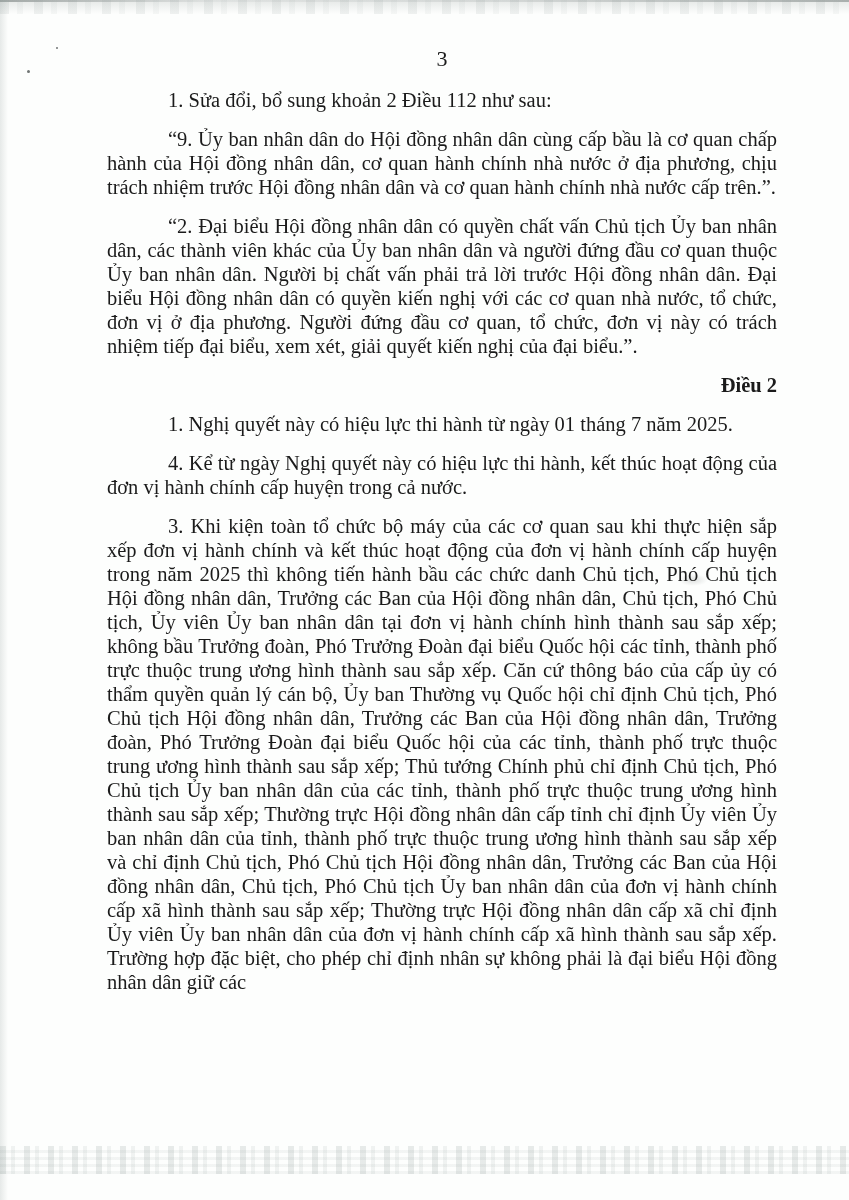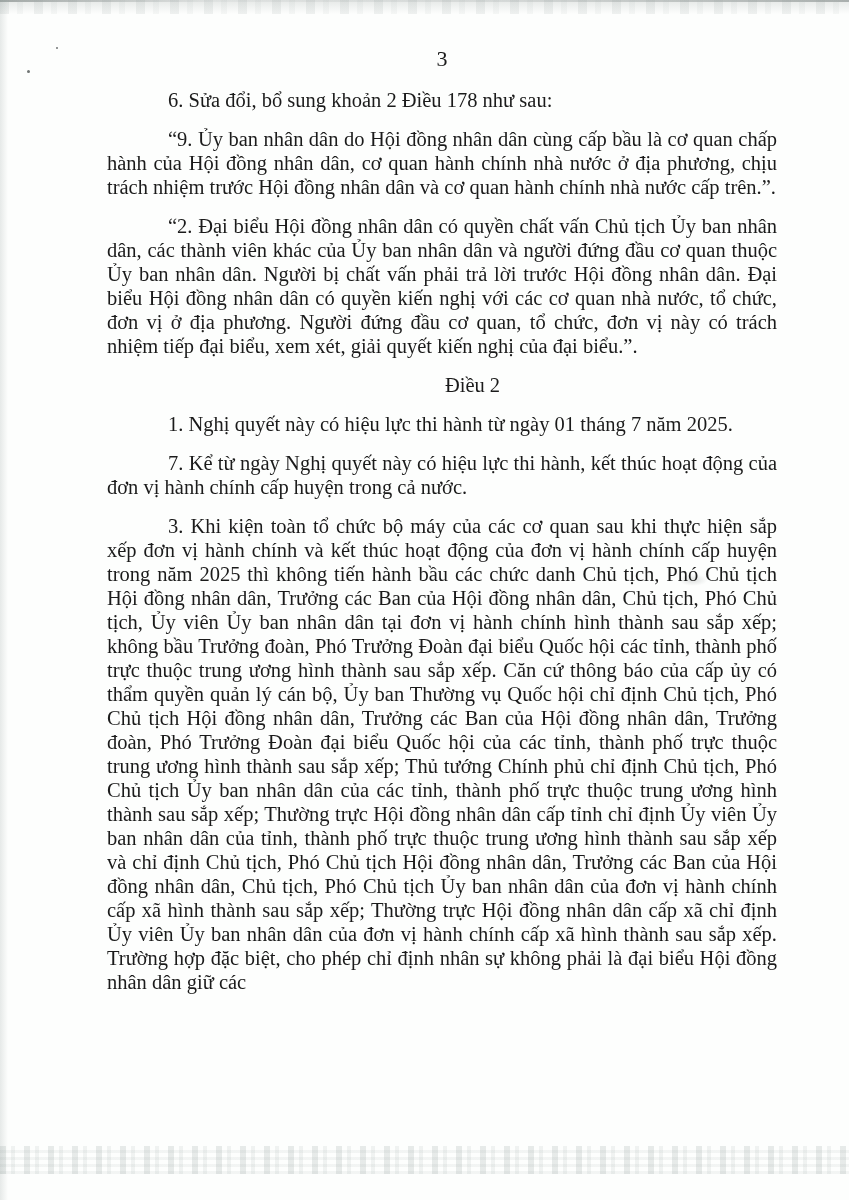--- a/index.html
+++ b/index.html
@@ -78,42 +78,42 @@
     font-size: 20.5px;
     line-height: 24px;
   }
   .content p {
     margin: 0 0 15px 0;
     text-align: justify;
     text-indent: 61px;
     text-justify: inter-word;
   }
   .content p.section-heading {
-    font-weight: normal;
-    text-align: center;
+    font-weight: bold;
+    text-align: right;
   }
 </style>
 </head>
 <body>
 
 <div class="page">
 
   <div class="scan-top-line"></div>
   <div class="scan-top-band"></div>
   <div class="scan-left-edge"></div>
   <div class="scan-bottom-band"></div>
   <div class="speck speck-a"></div>
   <div class="speck speck-b"></div>
   <div class="smudge"></div>
 
   <div class="page-number">3</div>
 
   <div class="content">
-    <p>6. Sửa đổi, bổ sung khoản 2 Điều 178 như sau:</p>
+    <p>1. Sửa đổi, bổ sung khoản 2 Điều 112 như sau:</p>
     <p>“9. Ủy ban nhân dân do Hội đồng nhân dân cùng cấp bầu là cơ quan chấp hành của Hội đồng nhân dân, cơ quan hành chính nhà nước ở địa phương, chịu trách nhiệm trước Hội đồng nhân dân và cơ quan hành chính nhà nước cấp trên.”.</p>
     <p>“2. Đại biểu Hội đồng nhân dân có quyền chất vấn Chủ tịch Ủy ban nhân dân, các thành viên khác của Ủy ban nhân dân và người đứng đầu cơ quan thuộc Ủy ban nhân dân. Người bị chất vấn phải trả lời trước Hội đồng nhân dân. Đại biểu Hội đồng nhân dân có quyền kiến nghị với các cơ quan nhà nước, tổ chức, đơn vị ở địa phương. Người đứng đầu cơ quan, tổ chức, đơn vị này có trách nhiệm tiếp đại biểu, xem xét, giải quyết kiến nghị của đại biểu.”.</p>
     <p class="section-heading">Điều 2</p>
     <p>1. Nghị quyết này có hiệu lực thi hành từ ngày 01 tháng 7 năm 2025.</p>
-    <p>7. Kể từ ngày Nghị quyết này có hiệu lực thi hành, kết thúc hoạt động của đơn vị hành chính cấp huyện trong cả nước.</p>
+    <p>4. Kể từ ngày Nghị quyết này có hiệu lực thi hành, kết thúc hoạt động của đơn vị hành chính cấp huyện trong cả nước.</p>
     <p>3. Khi kiện toàn tổ chức bộ máy của các cơ quan sau khi thực hiện sắp xếp đơn vị hành chính và kết thúc hoạt động của đơn vị hành chính cấp huyện trong năm 2025 thì không tiến hành bầu các chức danh Chủ tịch, Phó Chủ tịch Hội đồng nhân dân, Trưởng các Ban của Hội đồng nhân dân, Chủ tịch, Phó Chủ tịch, Ủy viên Ủy ban nhân dân tại đơn vị hành chính hình thành sau sắp xếp; không bầu Trưởng đoàn, Phó Trưởng Đoàn đại biểu Quốc hội các tỉnh, thành phố trực thuộc trung ương hình thành sau sắp xếp. Căn cứ thông báo của cấp ủy có thẩm quyền quản lý cán bộ, Ủy ban Thường vụ Quốc hội chỉ định Chủ tịch, Phó Chủ tịch Hội đồng nhân dân, Trưởng các Ban của Hội đồng nhân dân, Trưởng đoàn, Phó Trưởng Đoàn đại biểu Quốc hội của các tỉnh, thành phố trực thuộc trung ương hình thành sau sắp xếp; Thủ tướng Chính phủ chỉ định Chủ tịch, Phó Chủ tịch Ủy ban nhân dân của các tỉnh, thành phố trực thuộc trung ương hình thành sau sắp xếp; Thường trực Hội đồng nhân dân cấp tỉnh chỉ định Ủy viên Ủy ban nhân dân của tỉnh, thành phố trực thuộc trung ương hình thành sau sắp xếp và chỉ định Chủ tịch, Phó Chủ tịch Hội đồng nhân dân, Trưởng các Ban của Hội đồng nhân dân, Chủ tịch, Phó Chủ tịch Ủy ban nhân dân của đơn vị hành chính cấp xã hình thành sau sắp xếp; Thường trực Hội đồng nhân dân cấp xã chỉ định Ủy viên Ủy ban nhân dân của đơn vị hành chính cấp xã hình thành sau sắp xếp. Trường hợp đặc biệt, cho phép chỉ định nhân sự không phải là đại biểu Hội đồng nhân dân giữ các</p>
   </div>
 
 </div>
 
 </body></html>

